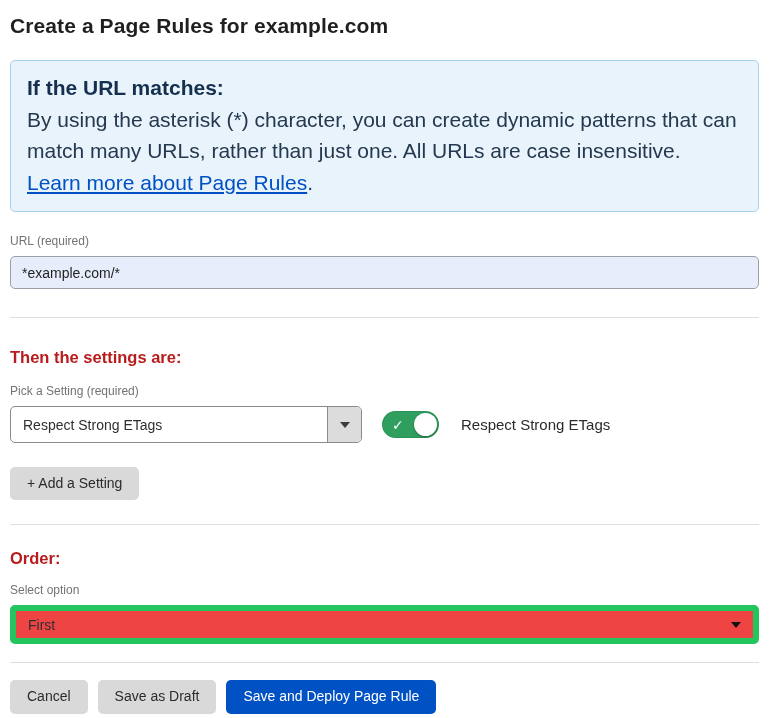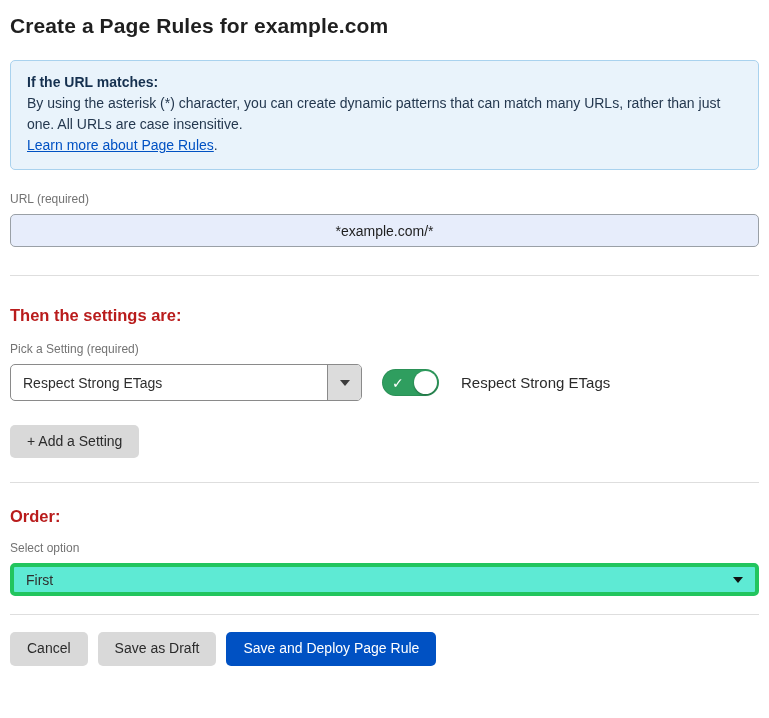--- a/index.html
+++ b/index.html
@@ -16,41 +16,40 @@
     font-size: 21px; font-weight: 700; color: #1f1f1f;
     margin: 2px 0 0 0; line-height: 28px; letter-spacing: .1px;
   }
 
   .info-box {
     margin-top: 20px;
     background: #e9f3fb;
     border: 1px solid #a9d2ee;
     border-radius: 5px;
     padding: 11px 16px 13px 16px;
-    font-size: 14px; line-height: 1.5; color: #24384f;
+    font-size: 21px; line-height: 1.5; color: #24384f;
   }
   .info-heading { font-weight: 700; color: #15304f; }
   .info-link { color: #0051c3; text-decoration: underline; cursor: pointer; }
   .info-link-suffix { color: #24384f; }
 
   .field-label {
     display: block; font-size: 12px; color: #737373;
     margin: 22px 0 8px 0;
   }
 
   .url-input {
     width: 100%; height: 33px;
     background: #e7edfb;
     border: 1px solid #9aa0a6;
     border-radius: 5px;
     padding: 0 11px;
     font-size: 14px; color: #1f1f1f;
     font-family: "Liberation Sans", "DejaVu Sans", sans-serif;
     outline: none;
-    text-align: center;
   }
 
   hr.divider {
     border: none; border-top: 1px solid #dedede;
     margin: 28px 0 0 0;
   }
 
   h2.section-heading {
     font-size: 16.5px; font-weight: 700; color: #b91c1c;
     margin: 28px 0 0 0; line-height: 22px;
@@ -101,23 +100,23 @@
   .btn {
     font-family: "Liberation Sans", "DejaVu Sans", sans-serif;
     font-size: 14px; border: none; border-radius: 5px;
     padding: 9px 17px; cursor: pointer; line-height: 1.1;
   }
   .btn.grey { background: #d9d9d9; color: #2b2b2b; }
   .btn.blue { background: #0051c3; color: #ffffff; }
   .add-setting { margin-top: 24px; }
 
   .order-select {
-    width: 100%; height: 33px;
-    border: 4px solid #22c55e; border-radius: 5px;
-    background: #5eead4;
+    width: 100%; height: 39px;
+    border: 6px solid #22c55e; border-radius: 5px;
+    background: #ef4444;
     display: flex; align-items: center; justify-content: space-between;
     padding: 0 12px; font-size: 14px; color: #2f2f2f;
     cursor: pointer;
   }
 
   .help-text {
     font-size: 14.5px; color: #3a3a3a; line-height: 1.5;
     margin: 9px 0 0 0; max-width: 745px;
   }
 

